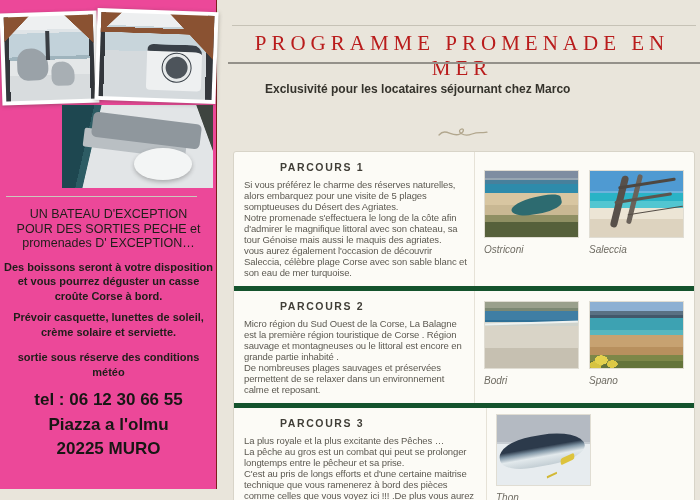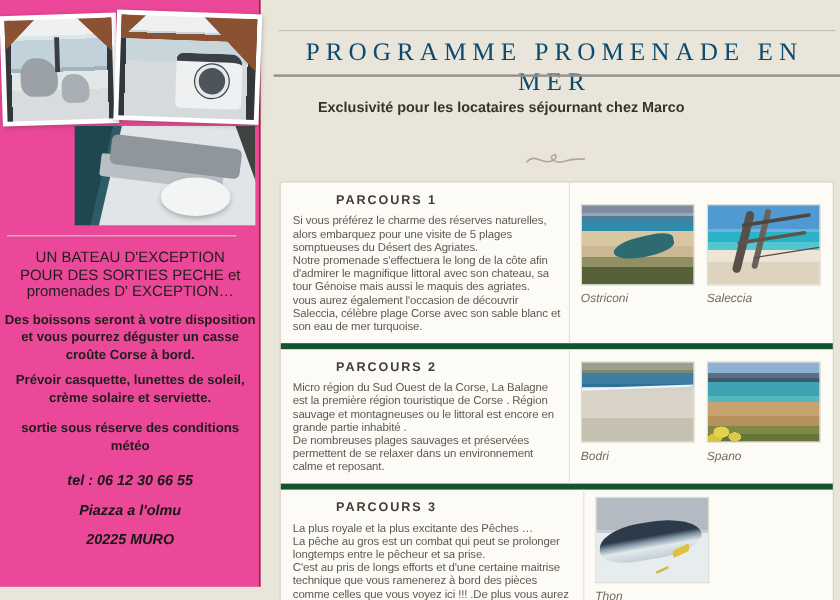--- a/index.html
+++ b/index.html
@@ -74,28 +74,28 @@
     content:""; position:absolute; left:48%; top:52%; width:38%; height:38%;
     background:#f3f5f5; border-radius:50%; box-shadow:0 2px 4px rgba(40,40,40,.3);
   }
 
   .side-divider { position:absolute; left:6px; top:196px; width:191px; height:1px; background:#ccc8bc; }
 
   .side-text { position:absolute; left:0; top:207px; width:217px; text-align:center; color:#1f1e1a; }
   .side-intro { margin:0 12px 9px; font-size:12.5px; line-height:14.5px; }
   .side-par  { margin:0 2px 0; font-size:11px; line-height:14.5px;font-weight:bold; }
   .m1 { margin-bottom:7px; } .m2 { margin-bottom:11px; } .m3 { margin-bottom:9px; }
-  .contact { font-weight:bold; font-size:12px; line-height:24.5px; color:#171714;font-style:italic; }
+  .contact { font-weight:bold; font-size:17px; line-height:24.5px; color:#171714; }
 
   
   .topline   { position:absolute; left:232px; top:25px; width:464px; height:1px; background:#c6c2b6; }
   .page-title {
     position:absolute; left:228px; top:31px; width:468px; text-align:center; margin:0;
     font-family:"Liberation Serif","DejaVu Serif",serif; font-weight:normal;
-    font-size:21px; letter-spacing:5px; color:#0c4a6e;
+    font-size:21px; letter-spacing:5px; color:#b91c1c;
   }
   .titleline { position:absolute; left:228px; top:62px; width:472px; height:2px; background:#94918a; }
   .subtitle  { position:absolute; left:233px; top:82px; font-size:12px; line-height:14px; color:#3a3831; }
   .subtitle .bold { font-weight:bold; color:#35332c;padding-left:32px; }
   .flourish  { position:absolute; left:437px; top:125px; }
 
   
   .box {
     position:absolute; left:233px; top:151px; width:462px; box-sizing:border-box;
     background:#fcfbf6; border:1px solid #d8d4c8; border-radius:3px;

